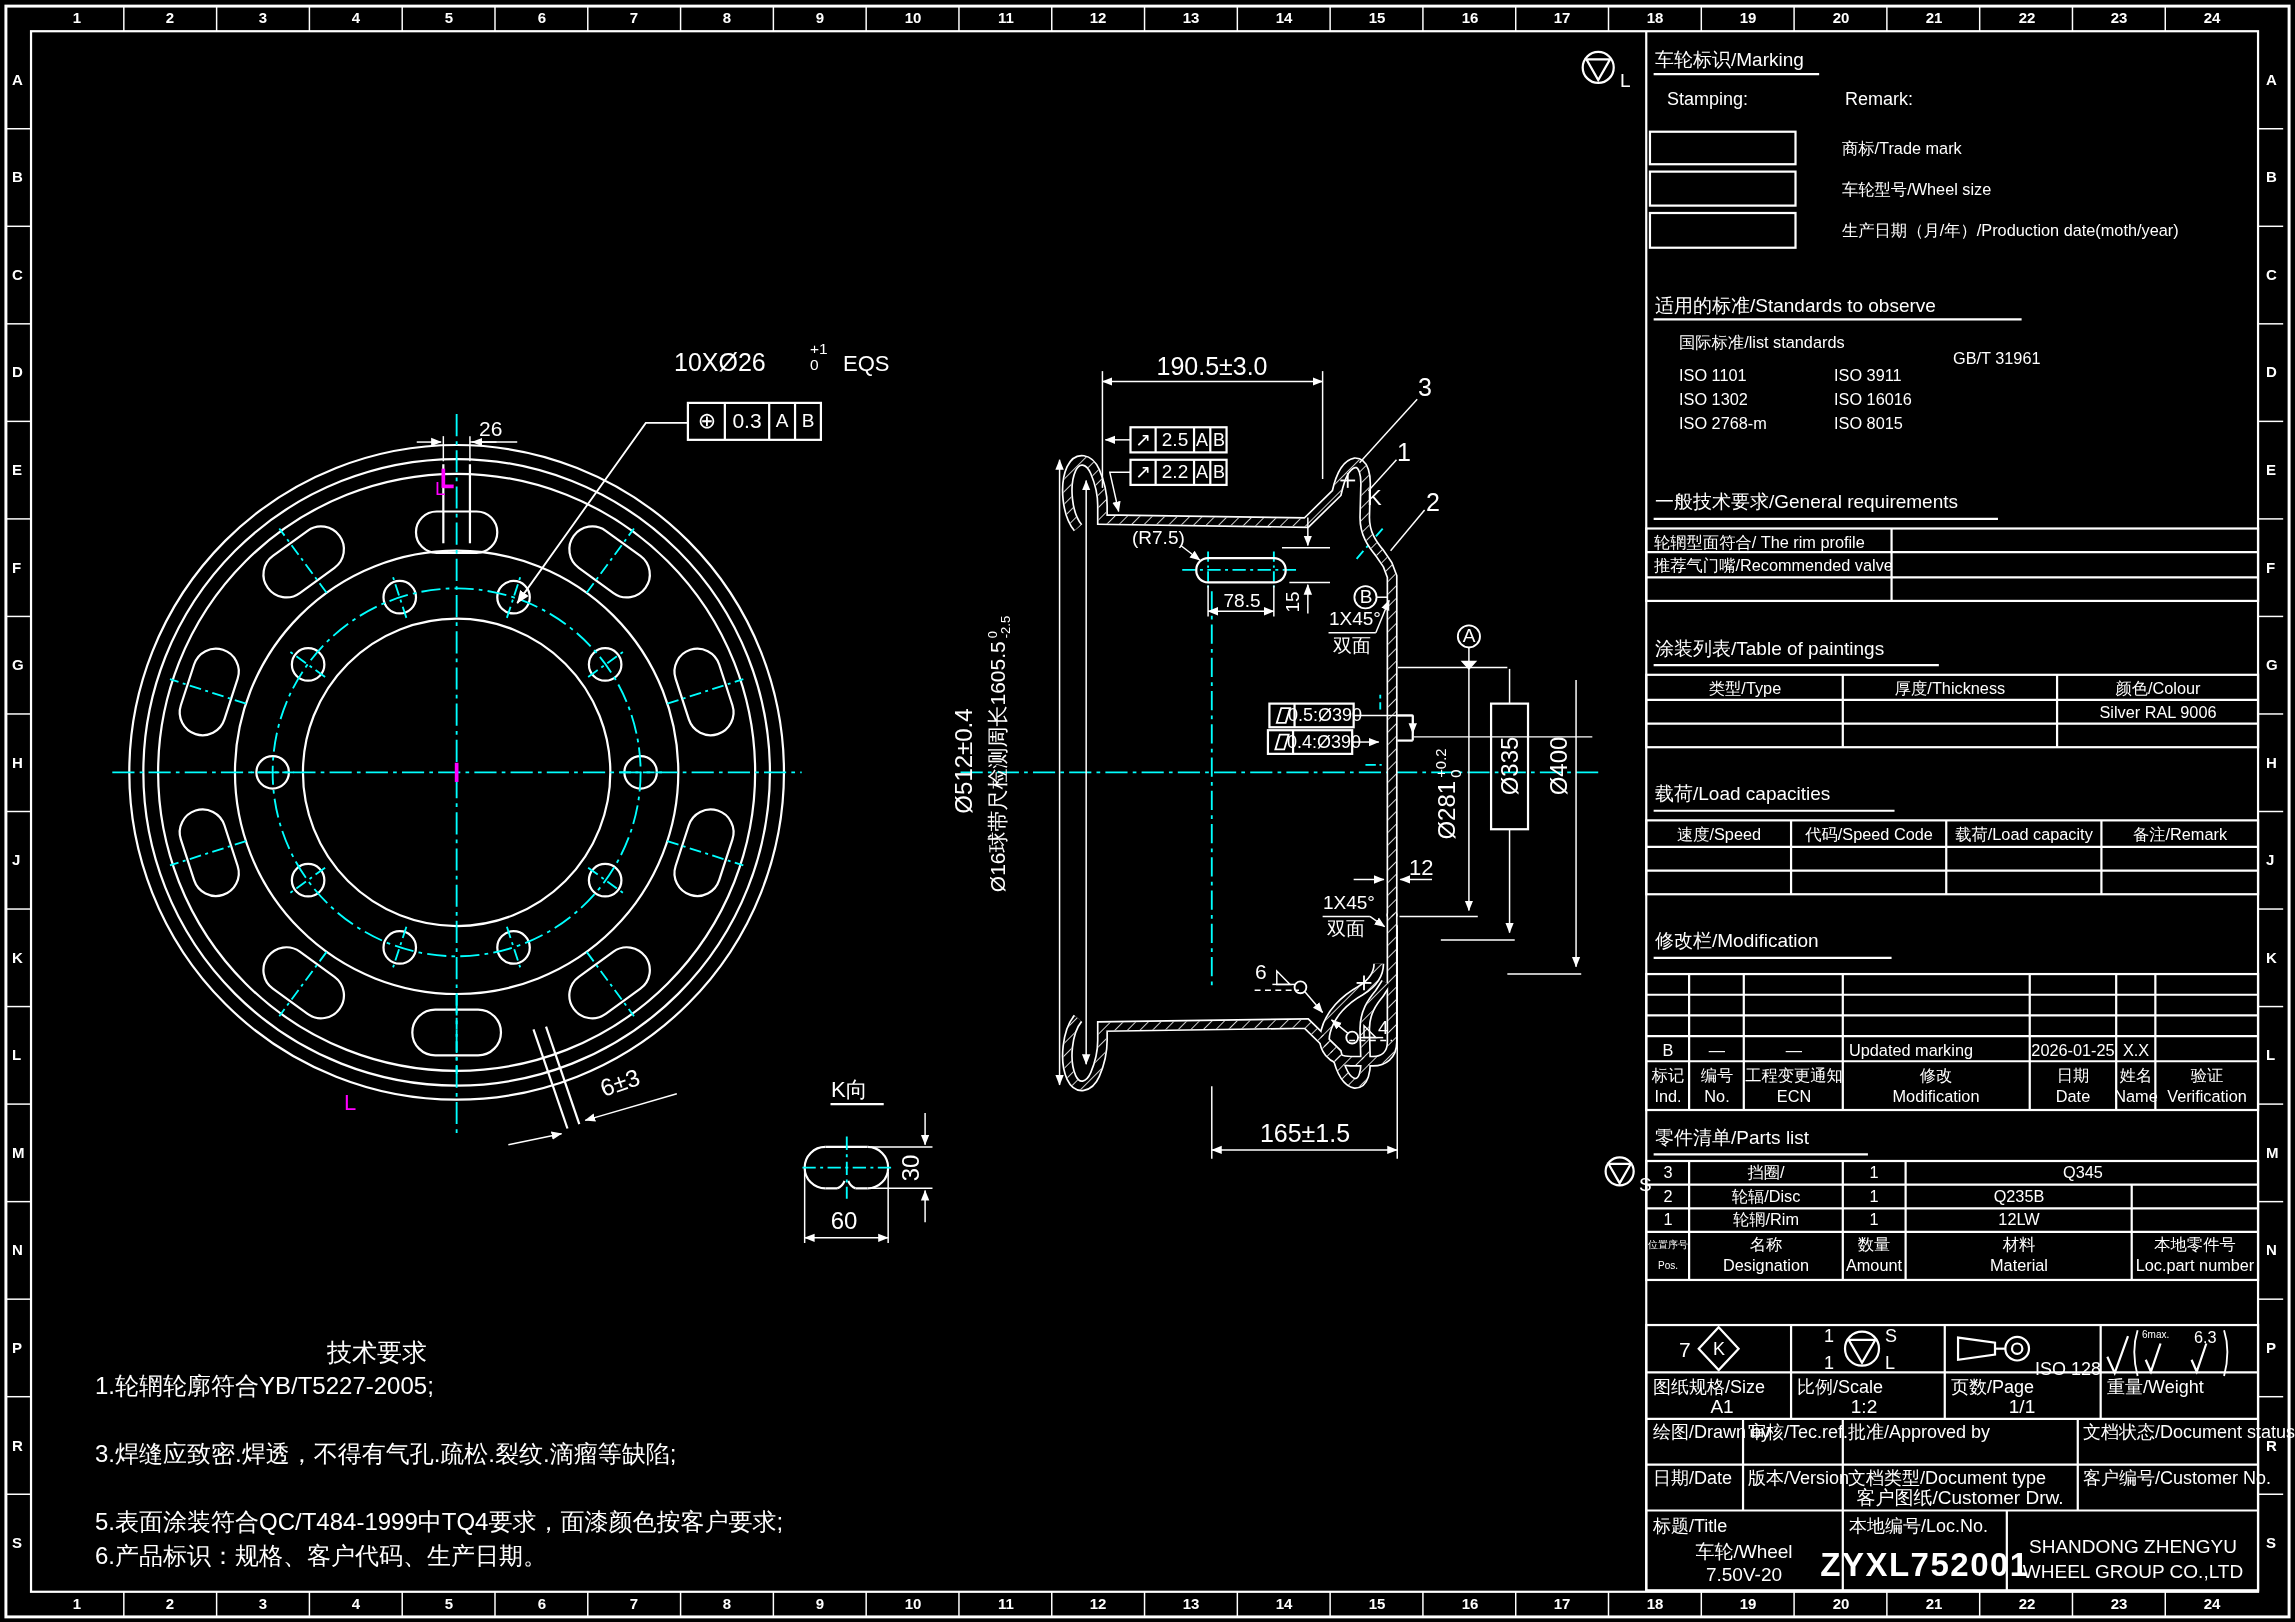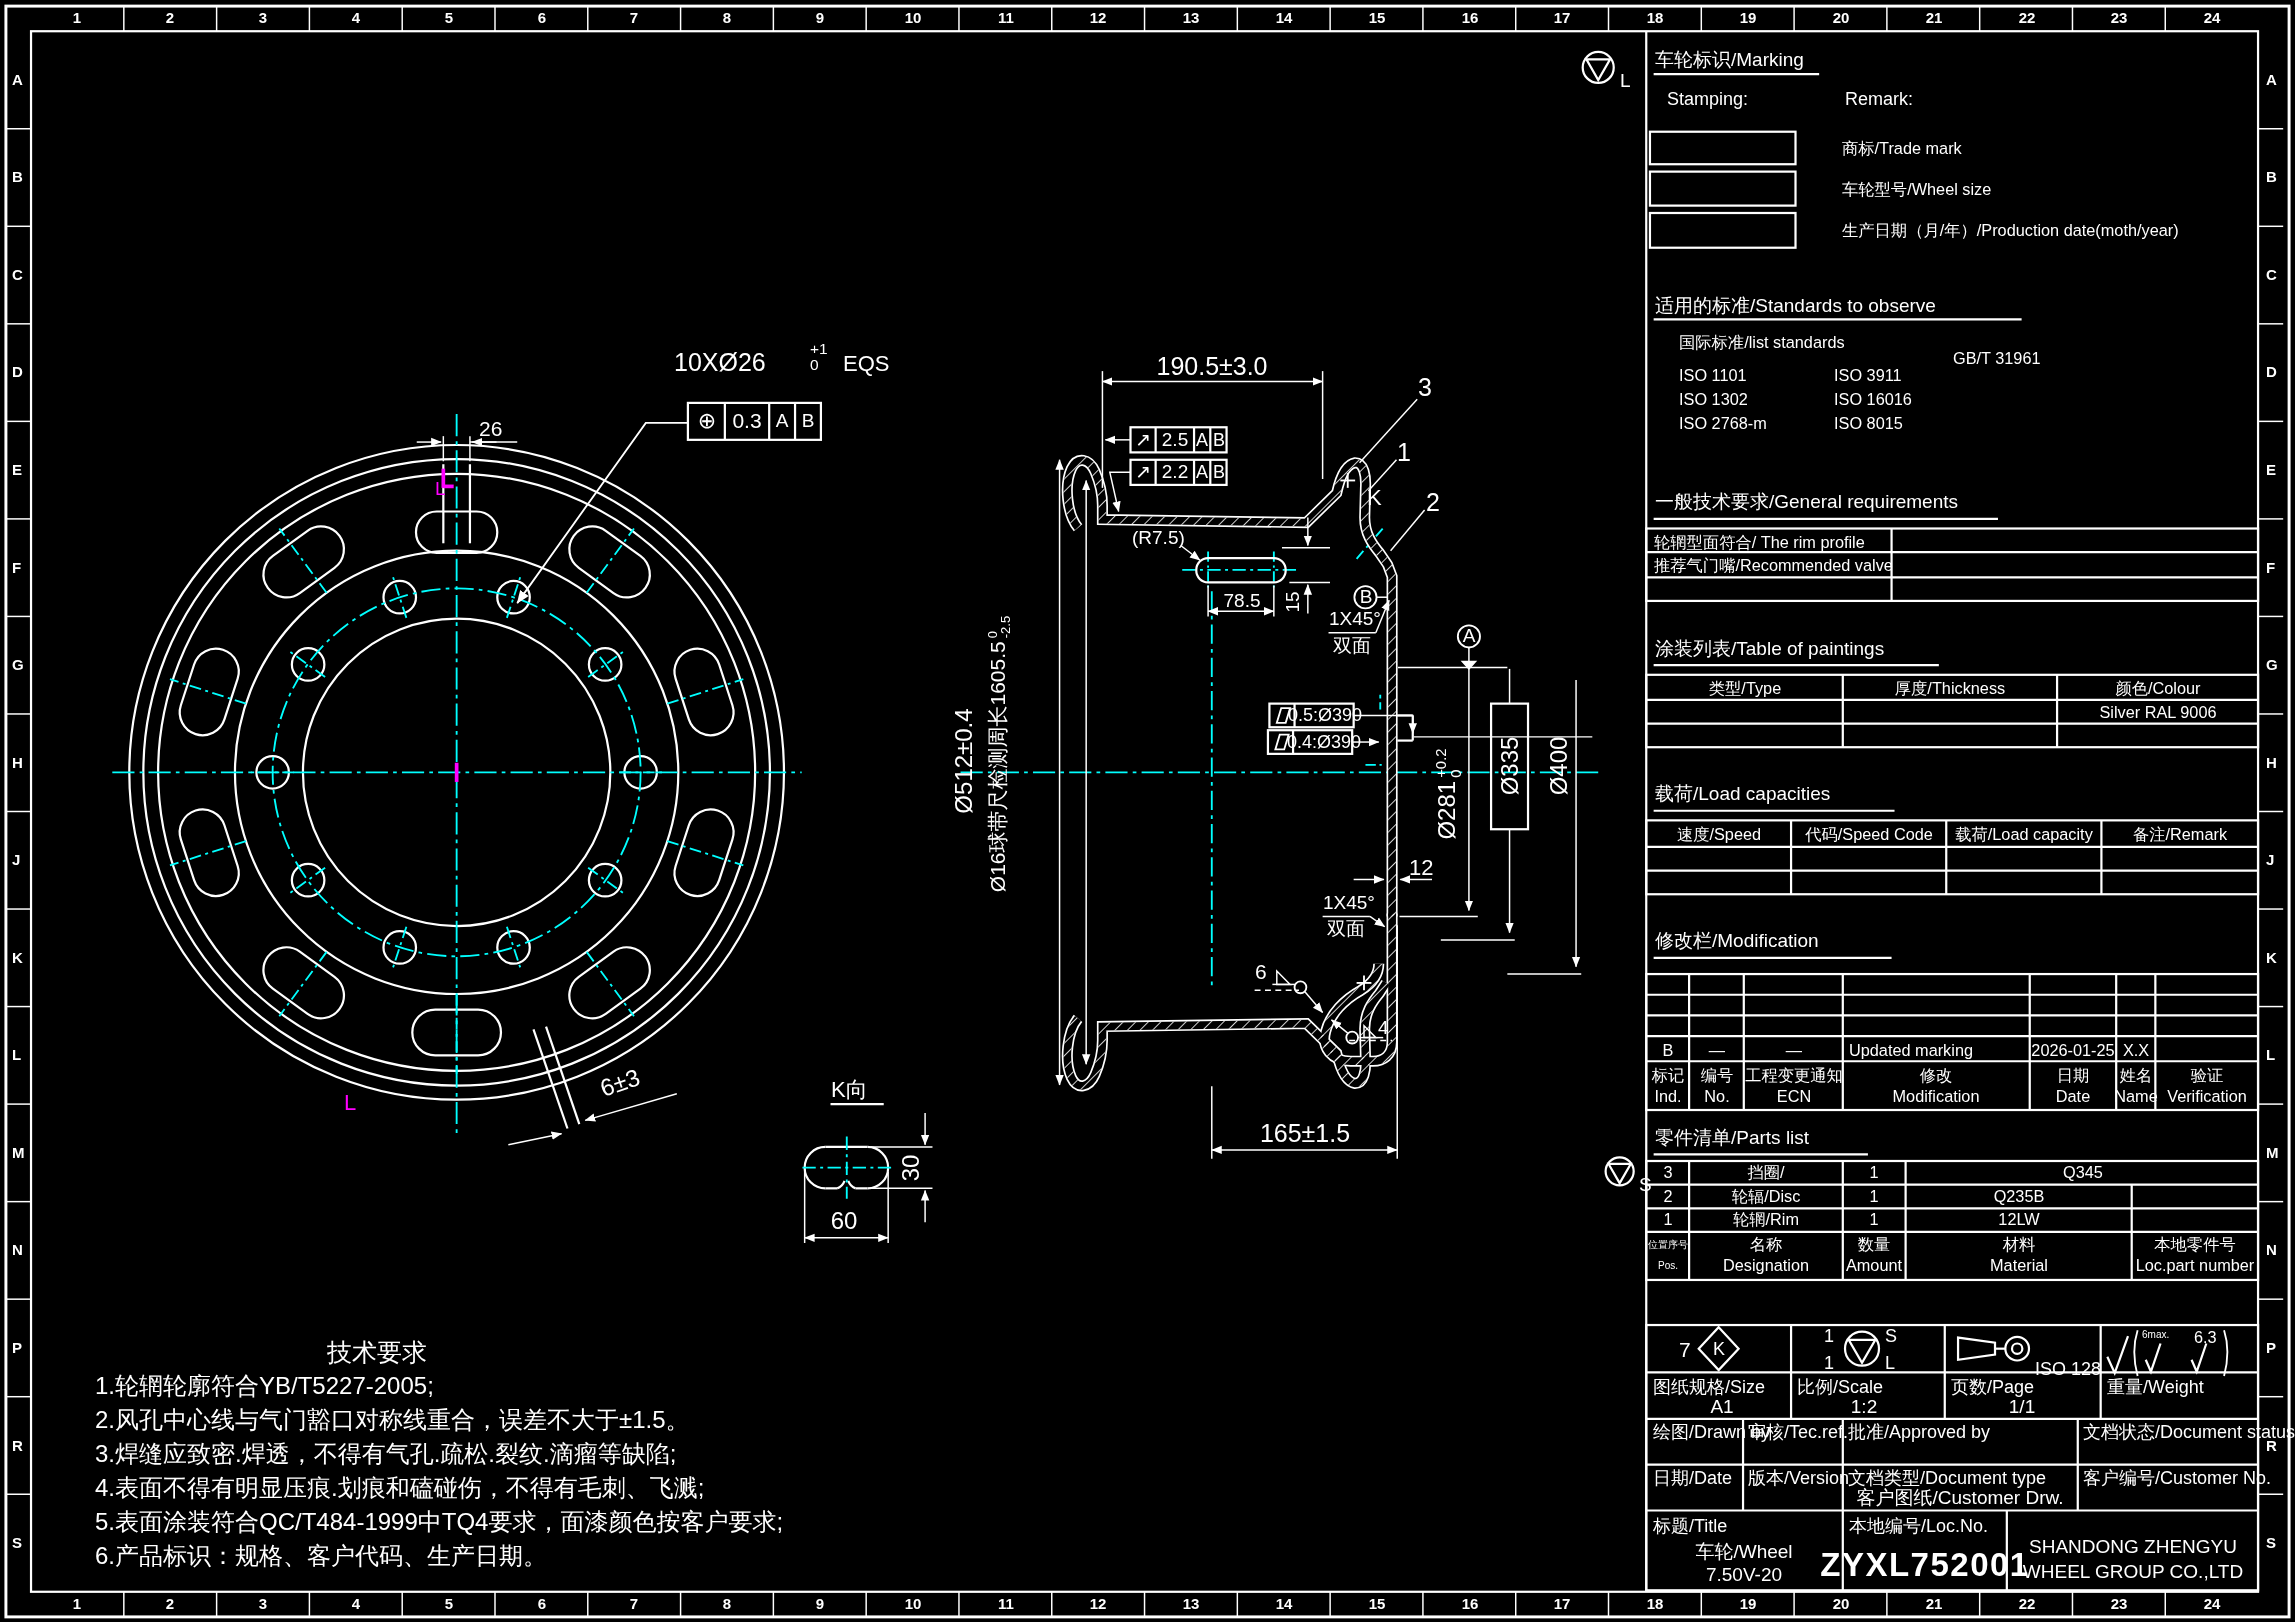--- a/index.html
+++ b/index.html
@@ -629,23 +629,21 @@
 <span class="t s24" style="left:1653px;top:1517px">标题/Title</span>
 <span class="t s26 c" style="left:1744px;top:1542px">车轮/Wheel</span>
 <span class="t s26 c" style="left:1744px;top:1565px">7.50V-20</span>
 <span class="t s24" style="left:1849px;top:1517px">本地编号/Loc.No.</span>
 <span class="t s44 c" style="left:1925px;top:1548px">ZYXL752001</span>
 <span class="t s26 c" style="left:2133px;top:1537px">SHANDONG ZHENGYU</span>
 <span class="t s26 c" style="left:2133px;top:1562px">WHEEL GROUP CO.,LTD</span>
 
 <span class="t s34" style="left:327px;top:1339px">技术要求</span>
 <span class="t s32" style="left:95px;top:1373px">1.轮辋轮廓符合YB/T5227-2005;</span>
-<span class="t s32" style="left:95px;top:1407px">2.风孔中心线与气门豁口对称线重合，误差不大于±1.5。</span>
 <span class="t s32" style="left:95px;top:1441px">3.焊缝应致密.焊透，不得有气孔.疏松.裂纹.滴瘤等缺陷;</span>
-<span class="t s32" style="left:95px;top:1475px">4.表面不得有明显压痕.划痕和磕碰伤，不得有毛刺、飞溅;</span>
 <span class="t s32" style="left:95px;top:1509px">5.表面涂装符合QC/T484-1999中TQ4要求，面漆颜色按客户要求;</span>
 <span class="t s32" style="left:95px;top:1543px">6.产品标识：规格、客户代码、生产日期。</span>
 
 <span class="t rl c" style="left: 77px; top: 10.3px;">1</span>
     <span class="t rl c" style="left: 77px; top: 1596px;">1</span>
     <span class="t rl c" style="left: 170px; top: 10.3px;">2</span>
     <span class="t rl c" style="left: 170px; top: 1596px;">2</span>
     <span class="t rl c" style="left: 263px; top: 10.3px;">3</span>
     <span class="t rl c" style="left: 263px; top: 1596px;">3</span>
     <span class="t rl c" style="left: 356px; top: 10.3px;">4</span>

